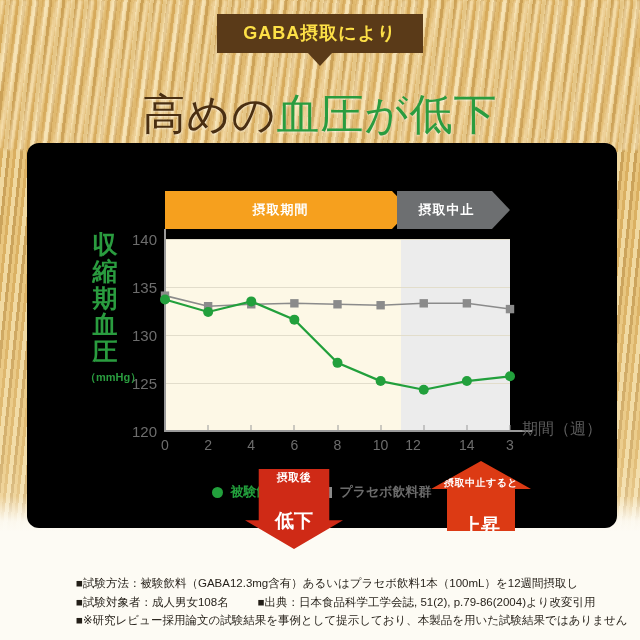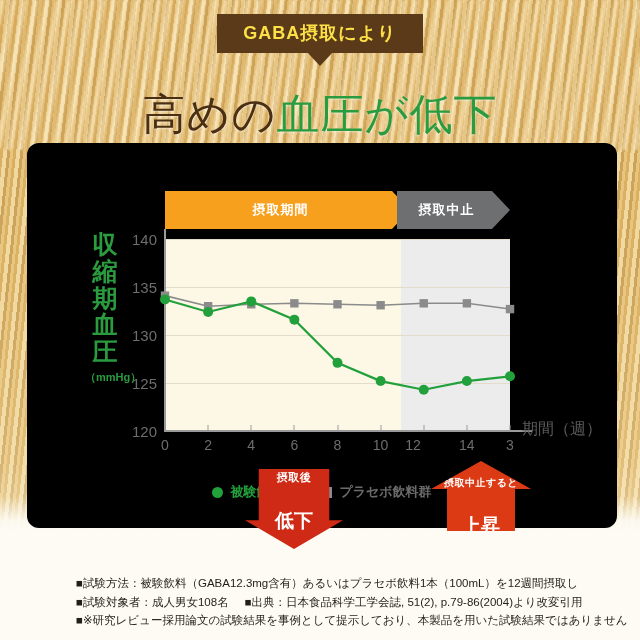--- a/index.html
+++ b/index.html
@@ -202,21 +202,21 @@
 
   
   #footnotes {
     position: absolute; left: 0; right: 0; bottom: 0;
     padding: 14px 22px 10px 76px;
     z-index: 6;
     color: #231e17; font-size: 11.5px; line-height: 1.62;
   }
   #footnotes .fn { white-space: nowrap; }
   #footnotes .fn-indent { padding-left: 11px; }
-  #footnotes .fn-row { display: flex; gap: 16px; text-align: right; }
+  #footnotes .fn-row { display: flex; gap: 29px; text-align: right; }
 </style>
 </head>
 <body>
 
 <div id="bg">
   <div id="bg-blur"></div>
   <div id="bg-bottom-fade"></div>
   <div id="bg-bottom"></div>
 </div>
 

